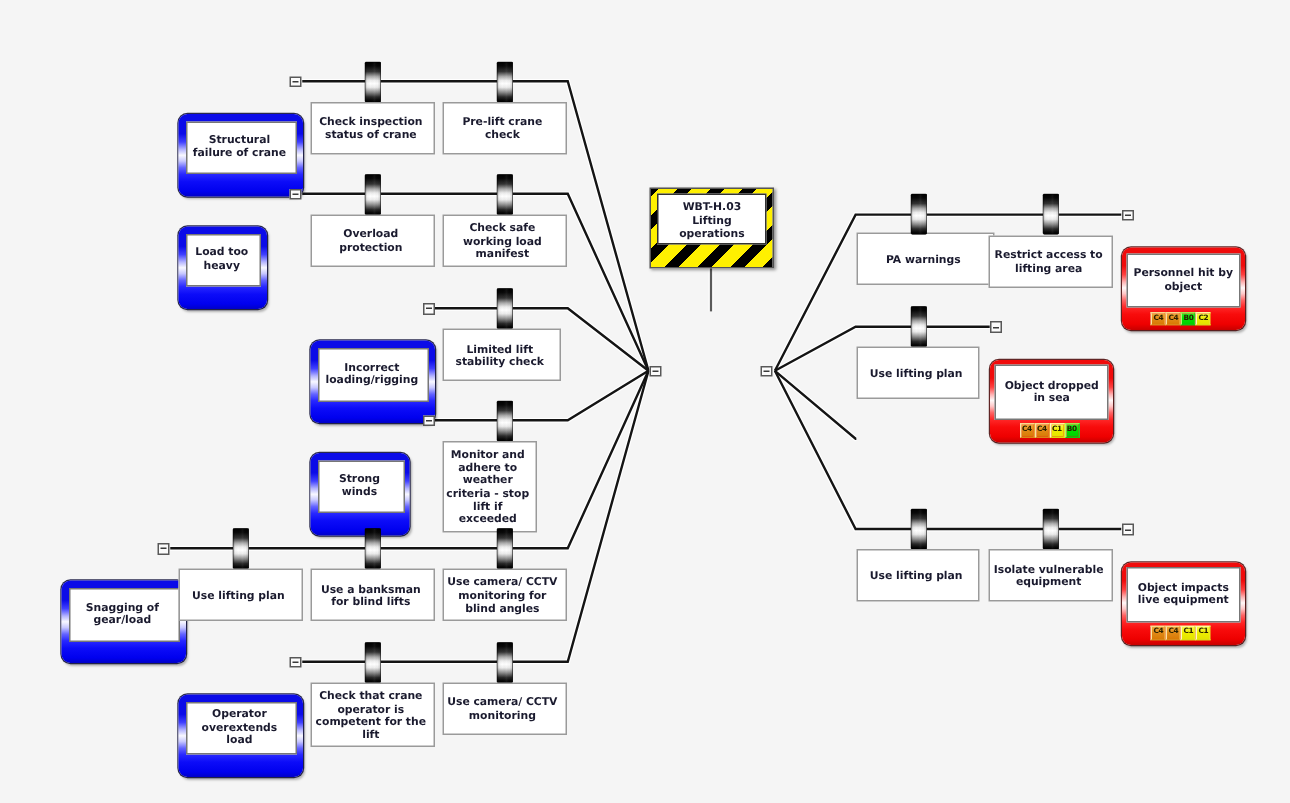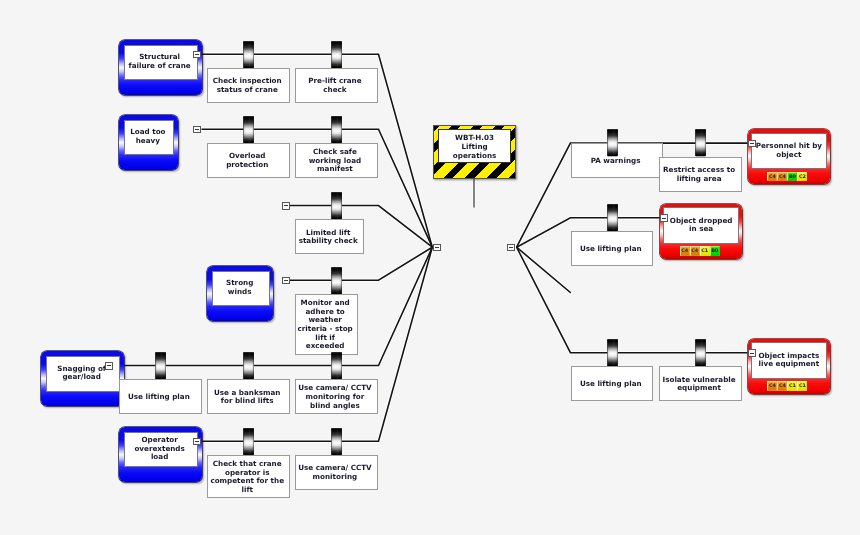--- a/index.html
+++ b/index.html
@@ -2,21 +2,21 @@
 <html><head>
 <meta charset="utf-8">
 <style>
   html,body{margin:0;padding:0;}
   body{width:860px;height:535px;background:#f5f5f5;font-family:"DejaVu Sans",sans-serif;overflow:hidden;}
   #stage{position:relative;width:860px;height:535px;}
   svg#wires{position:absolute;left:0;top:0;width:860px;height:535px;z-index:1;}
   .endbox,.hazard,.topevent,.barrier,.conn,.cyl{z-index:3;}
 
   
-  .endbox{position:absolute;border-radius:6px;box-sizing:border-box;}
+  .endbox{position:absolute;border-radius:6px;box-sizing:border-box;margin-top:36px;}
   .endbox .inner{position:absolute;background:#fff;border:1px solid #777;
           display:flex;align-items:center;justify-content:center;text-align:center;
           font-weight:bold;font-size:7.2px;line-height:8.7px;color:#1a1a2e;box-sizing:border-box;}
     .threat{box-shadow:0 0 0 0.8px rgba(18,18,60,.9), 1.2px 1.4px 1.6px rgba(0,0,0,.28);background:linear-gradient(to bottom,#0b0be8 0%,#0b0be8 24%,#4040ff 34%,#b4b4ff 43%,#f8f8ff 50%,#c8c8ff 57%,#6464ff 65%,#2828ff 73%,#0c0cf8 82%,#0000ee 94%,#0000c8 100%);}
   .threat .inner{left:4.5px;top:4.9px;right:3.8px;bottom:14.7px;padding:0 4px 1px 2px;}
     .conseq{box-shadow:0 0 0 0.8px rgba(80,14,14,.9), 1.2px 1.4px 1.6px rgba(0,0,0,.28);background:linear-gradient(to bottom,#f00b0b 0%,#f00b0b 22%,#ff4040 33%,#ffb4b4 42%,#fff8f8 49%,#ffc8c8 56%,#ff6464 64%,#ff2828 72%,#f80c0c 81%,#ee0000 93%,#c80000 100%);}
   .conseq .inner{left:3.7px;top:3.7px;right:3.5px;bottom:14.8px;padding:0 1.5px 0.4px;}
   .badges{position:absolute;display:flex;gap:0px;}
   .badge{width:10px;height:9.6px;border:1px solid #f6d878;box-sizing:border-box;
          font-size:4.9px;font-weight:bold;line-height:7.6px;text-align:center;color:#2a2000;
@@ -209,22 +209,25 @@
           <stop offset="60%" stop-color="#fff" stop-opacity="0.05"></stop>
           <stop offset="80%" stop-color="#000" stop-opacity="0.02"></stop>
           <stop offset="92%" stop-color="#000" stop-opacity="0.12"></stop>
           <stop offset="100%" stop-color="#000" stop-opacity="0.30"></stop>
         </linearGradient>
       </defs>
       <rect x="3" y="3" width="106" height="268" rx="9" ry="9" fill="url(#gbarrier-valve-t11)"></rect>
       <rect x="3" y="3" width="106" height="268" rx="9" ry="9" fill="url(#gbarrier-valve-t11b)"></rect>
       <rect x="3" y="3" width="106" height="268" rx="9" ry="9" fill="none" stroke="#000" stroke-width="5"></rect>
     </svg>
+<div class="endbox threat" style="left:207.3px;top:191.3px;width:82.5px;height:55px">
+      <div class="inner">Incorrect loading/rigging</div>
+    </div>
 <div class="conn" style="left:281.5px;top:202.0px"></div>
-<div class="barrier" style="left:295.0px;top:219.0px;width:69px">Limited lift stability check</div>
+<div class="barrier" style="left:295.0px;top:219.0px;width:79px">Limited lift stability check</div>
 <svg class="cyl" style="left:330.6px;top:191.8px;width:11.2px;height:27.4px" viewBox="0 0 112 274" preserveAspectRatio="none">
       <defs>
         <linearGradient id="gbarrier-valve-t20" x1="0" y1="0" x2="0" y2="1">
           <stop offset="0%" stop-color="#000000"></stop>
           <stop offset="10%" stop-color="#080808"></stop>
           <stop offset="24%" stop-color="#343434"></stop>
           <stop offset="36%" stop-color="#a8a8a8"></stop>
           <stop offset="46%" stop-color="#ececec"></stop>
           <stop offset="54%" stop-color="#ffffff"></stop>
           <stop offset="63%" stop-color="#ececec"></stop>
@@ -442,21 +445,21 @@
 <div class="endbox conseq" style="left:747.5px;top:128.9px;width:82.5px;height:55px">
       <div class="inner">Personnel hit by object</div>
       <div class="badges" style="left:19.8px;top:42.8px">
 <div class="badge b-orange">C4</div>
 <div class="badge b-orange">C4</div>
 <div class="badge b-green">B0</div>
 <div class="badge b-yellow">C2</div>
 </div>
     </div>
 <div class="conn" style="left:747.5px;top:139.6px"></div>
-<div class="barrier" style="left:570.9px;top:143px;width:92px">PA warnings</div>
+<div class="barrier" style="left:570.9px;top:155px;width:92px">PA warnings</div>
 <svg class="cyl" style="left:606.5px;top:129.4px;width:11.2px;height:27.4px" viewBox="0 0 112 274" preserveAspectRatio="none">
       <defs>
         <linearGradient id="gbarrier-valve-c00" x1="0" y1="0" x2="0" y2="1">
           <stop offset="0%" stop-color="#000000"></stop>
           <stop offset="10%" stop-color="#080808"></stop>
           <stop offset="24%" stop-color="#343434"></stop>
           <stop offset="36%" stop-color="#a8a8a8"></stop>
           <stop offset="46%" stop-color="#ececec"></stop>
           <stop offset="54%" stop-color="#ffffff"></stop>
           <stop offset="63%" stop-color="#ececec"></stop>

